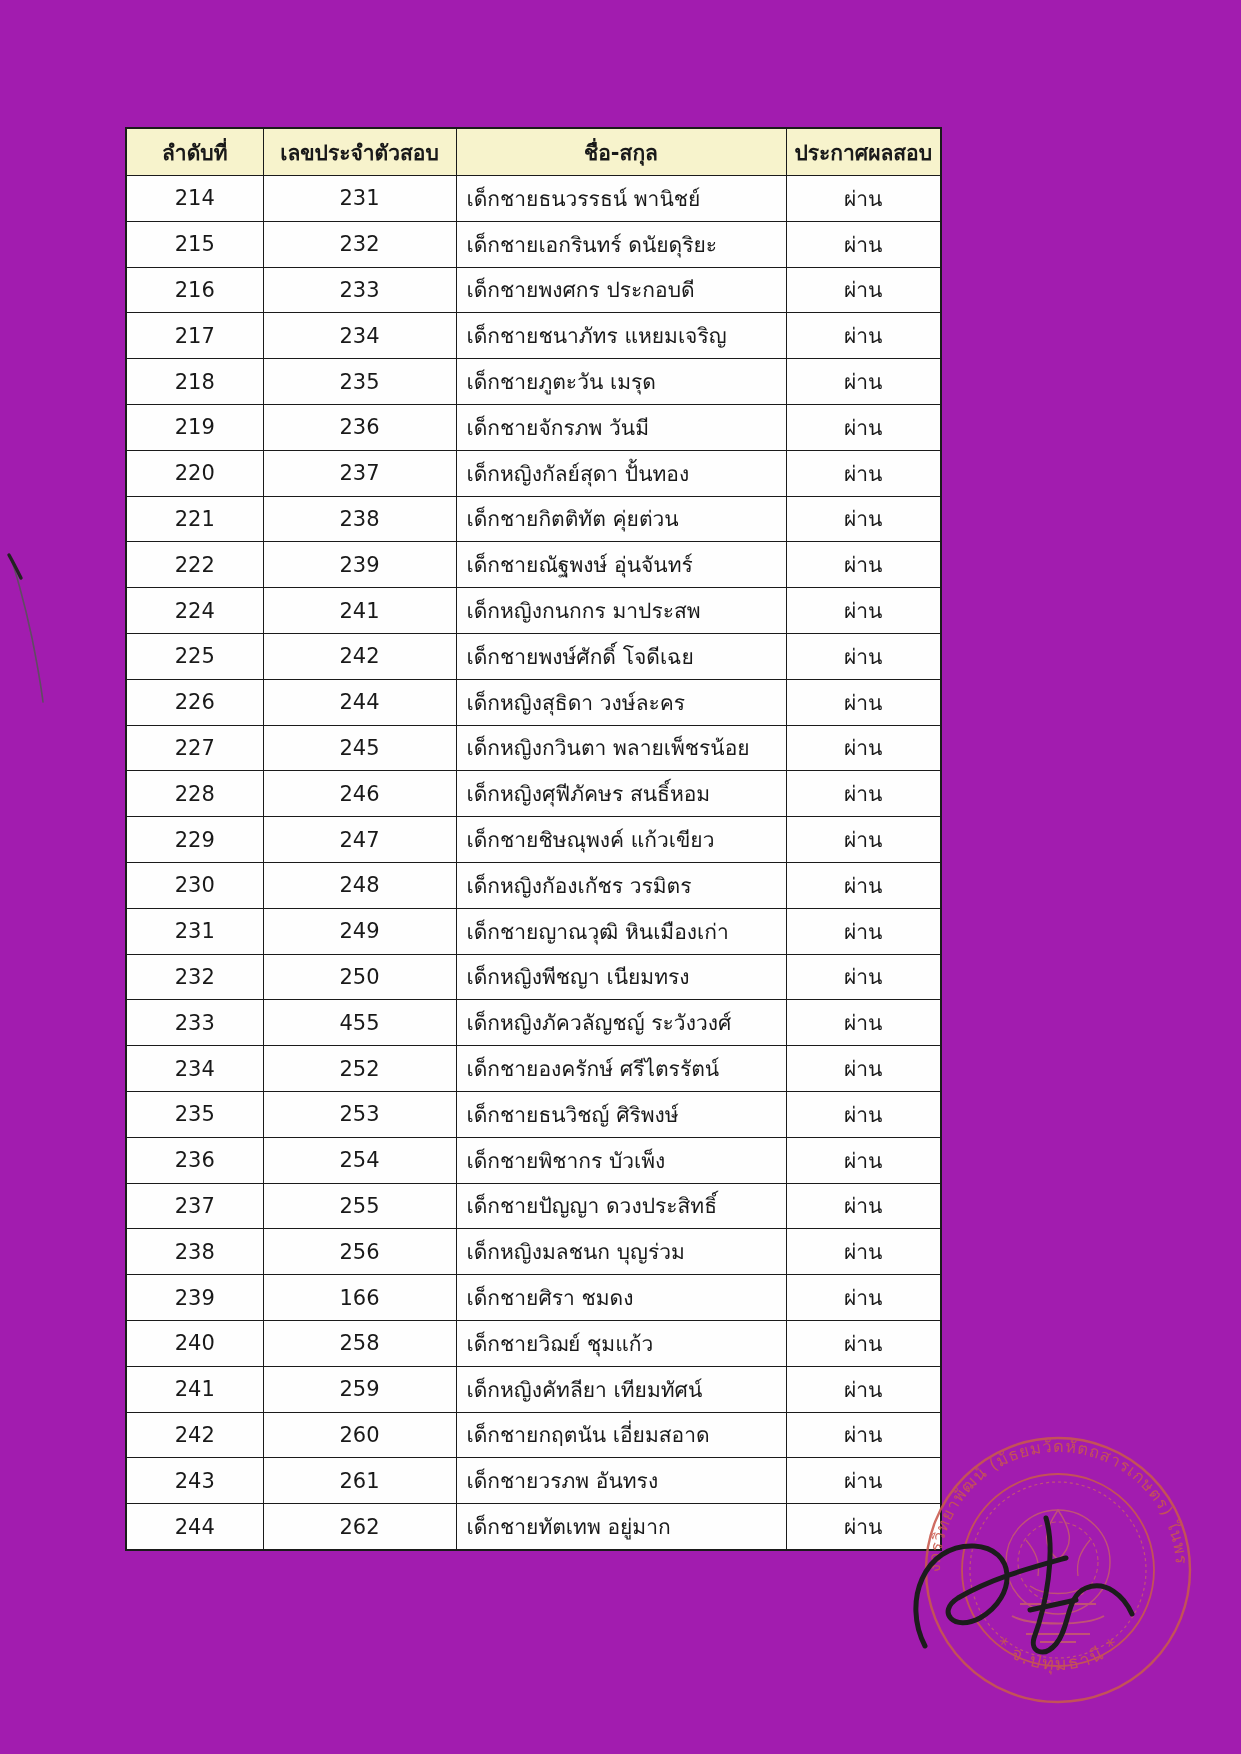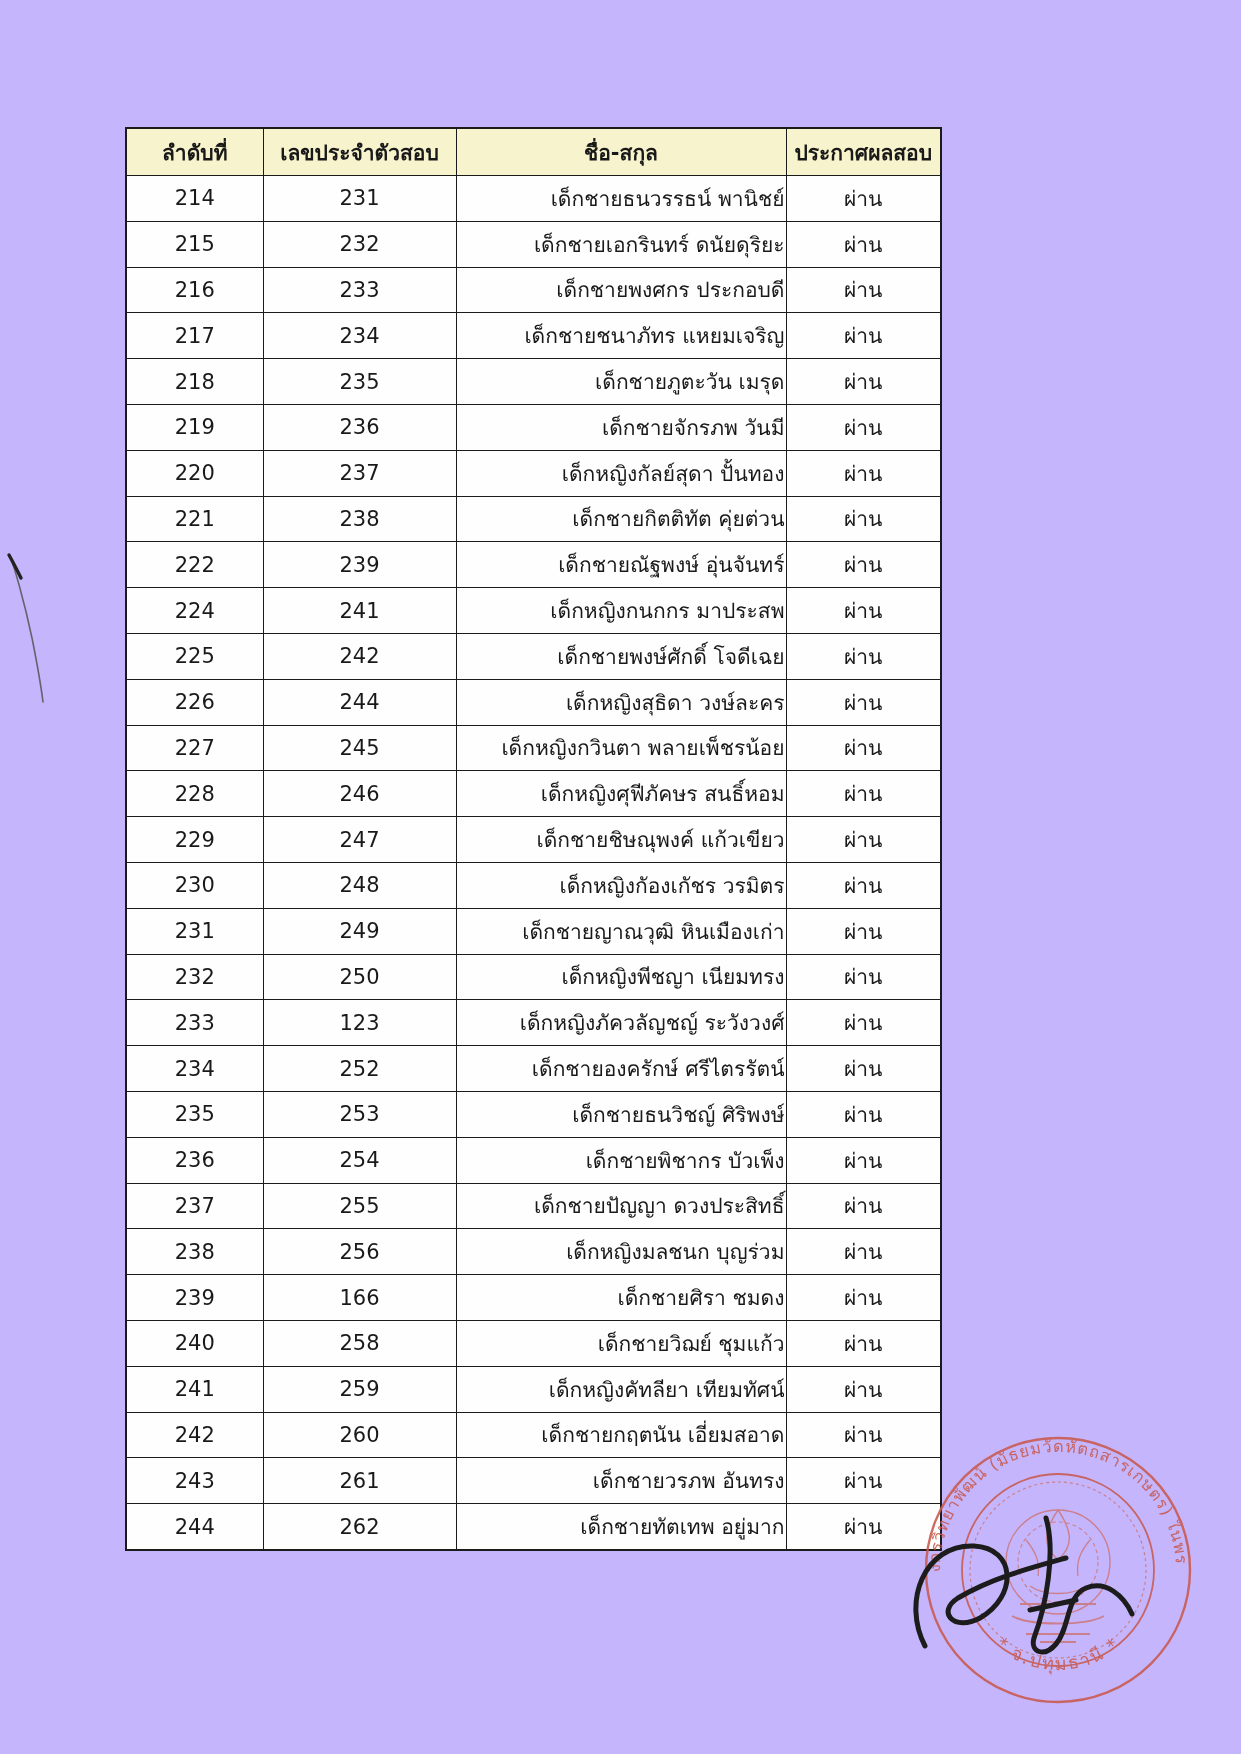--- a/index.html
+++ b/index.html
@@ -5,21 +5,21 @@
   html, body {
     margin: 0;
     padding: 0;
     background: #ffffff;
     font-family: "DejaVu Sans", "Liberation Sans", sans-serif;
   }
   .page {
     position: relative;
     width: 1241px;
     height: 1754px;
-    background: #c4b5fd;
+    background: #a21caf;
     overflow: hidden;
   }
   table.results {
     position: absolute;
     left: 125px;
     top: 127px;
     width: 815px;
     border-collapse: collapse;
     table-layout: fixed;
     border: 2px solid #1b1b1b;
@@ -39,21 +39,21 @@
     text-align: center;
     vertical-align: middle;
   }
   table.results tbody td {
     height: 42.8px;
     vertical-align: middle;
     text-align: center;
     background: #fefefe;
   }
   table.results tbody td.name {
-    text-align: right;
+    text-align: left;
     padding-left: 10px;
     margin-top: 32px;
   }
   .stamp-wrap {
     position: absolute;
     left: 880px;
     top: 1390px;
     width: 361px;
     height: 364px;
     pointer-events: none;
@@ -196,21 +196,21 @@
           <td>ผ่าน</td>
         </tr>
         <tr>
           <td>232</td>
           <td>250</td>
           <td class="name">เด็กหญิงพีชญา เนียมทรง</td>
           <td>ผ่าน</td>
         </tr>
         <tr>
           <td>233</td>
-          <td>123</td>
+          <td>455</td>
           <td class="name">เด็กหญิงภัควลัญชญ์ ระวังวงศ์</td>
           <td>ผ่าน</td>
         </tr>
         <tr>
           <td>234</td>
           <td>252</td>
           <td class="name">เด็กชายองครักษ์ ศรีไตรรัตน์</td>
           <td>ผ่าน</td>
         </tr>
         <tr>

